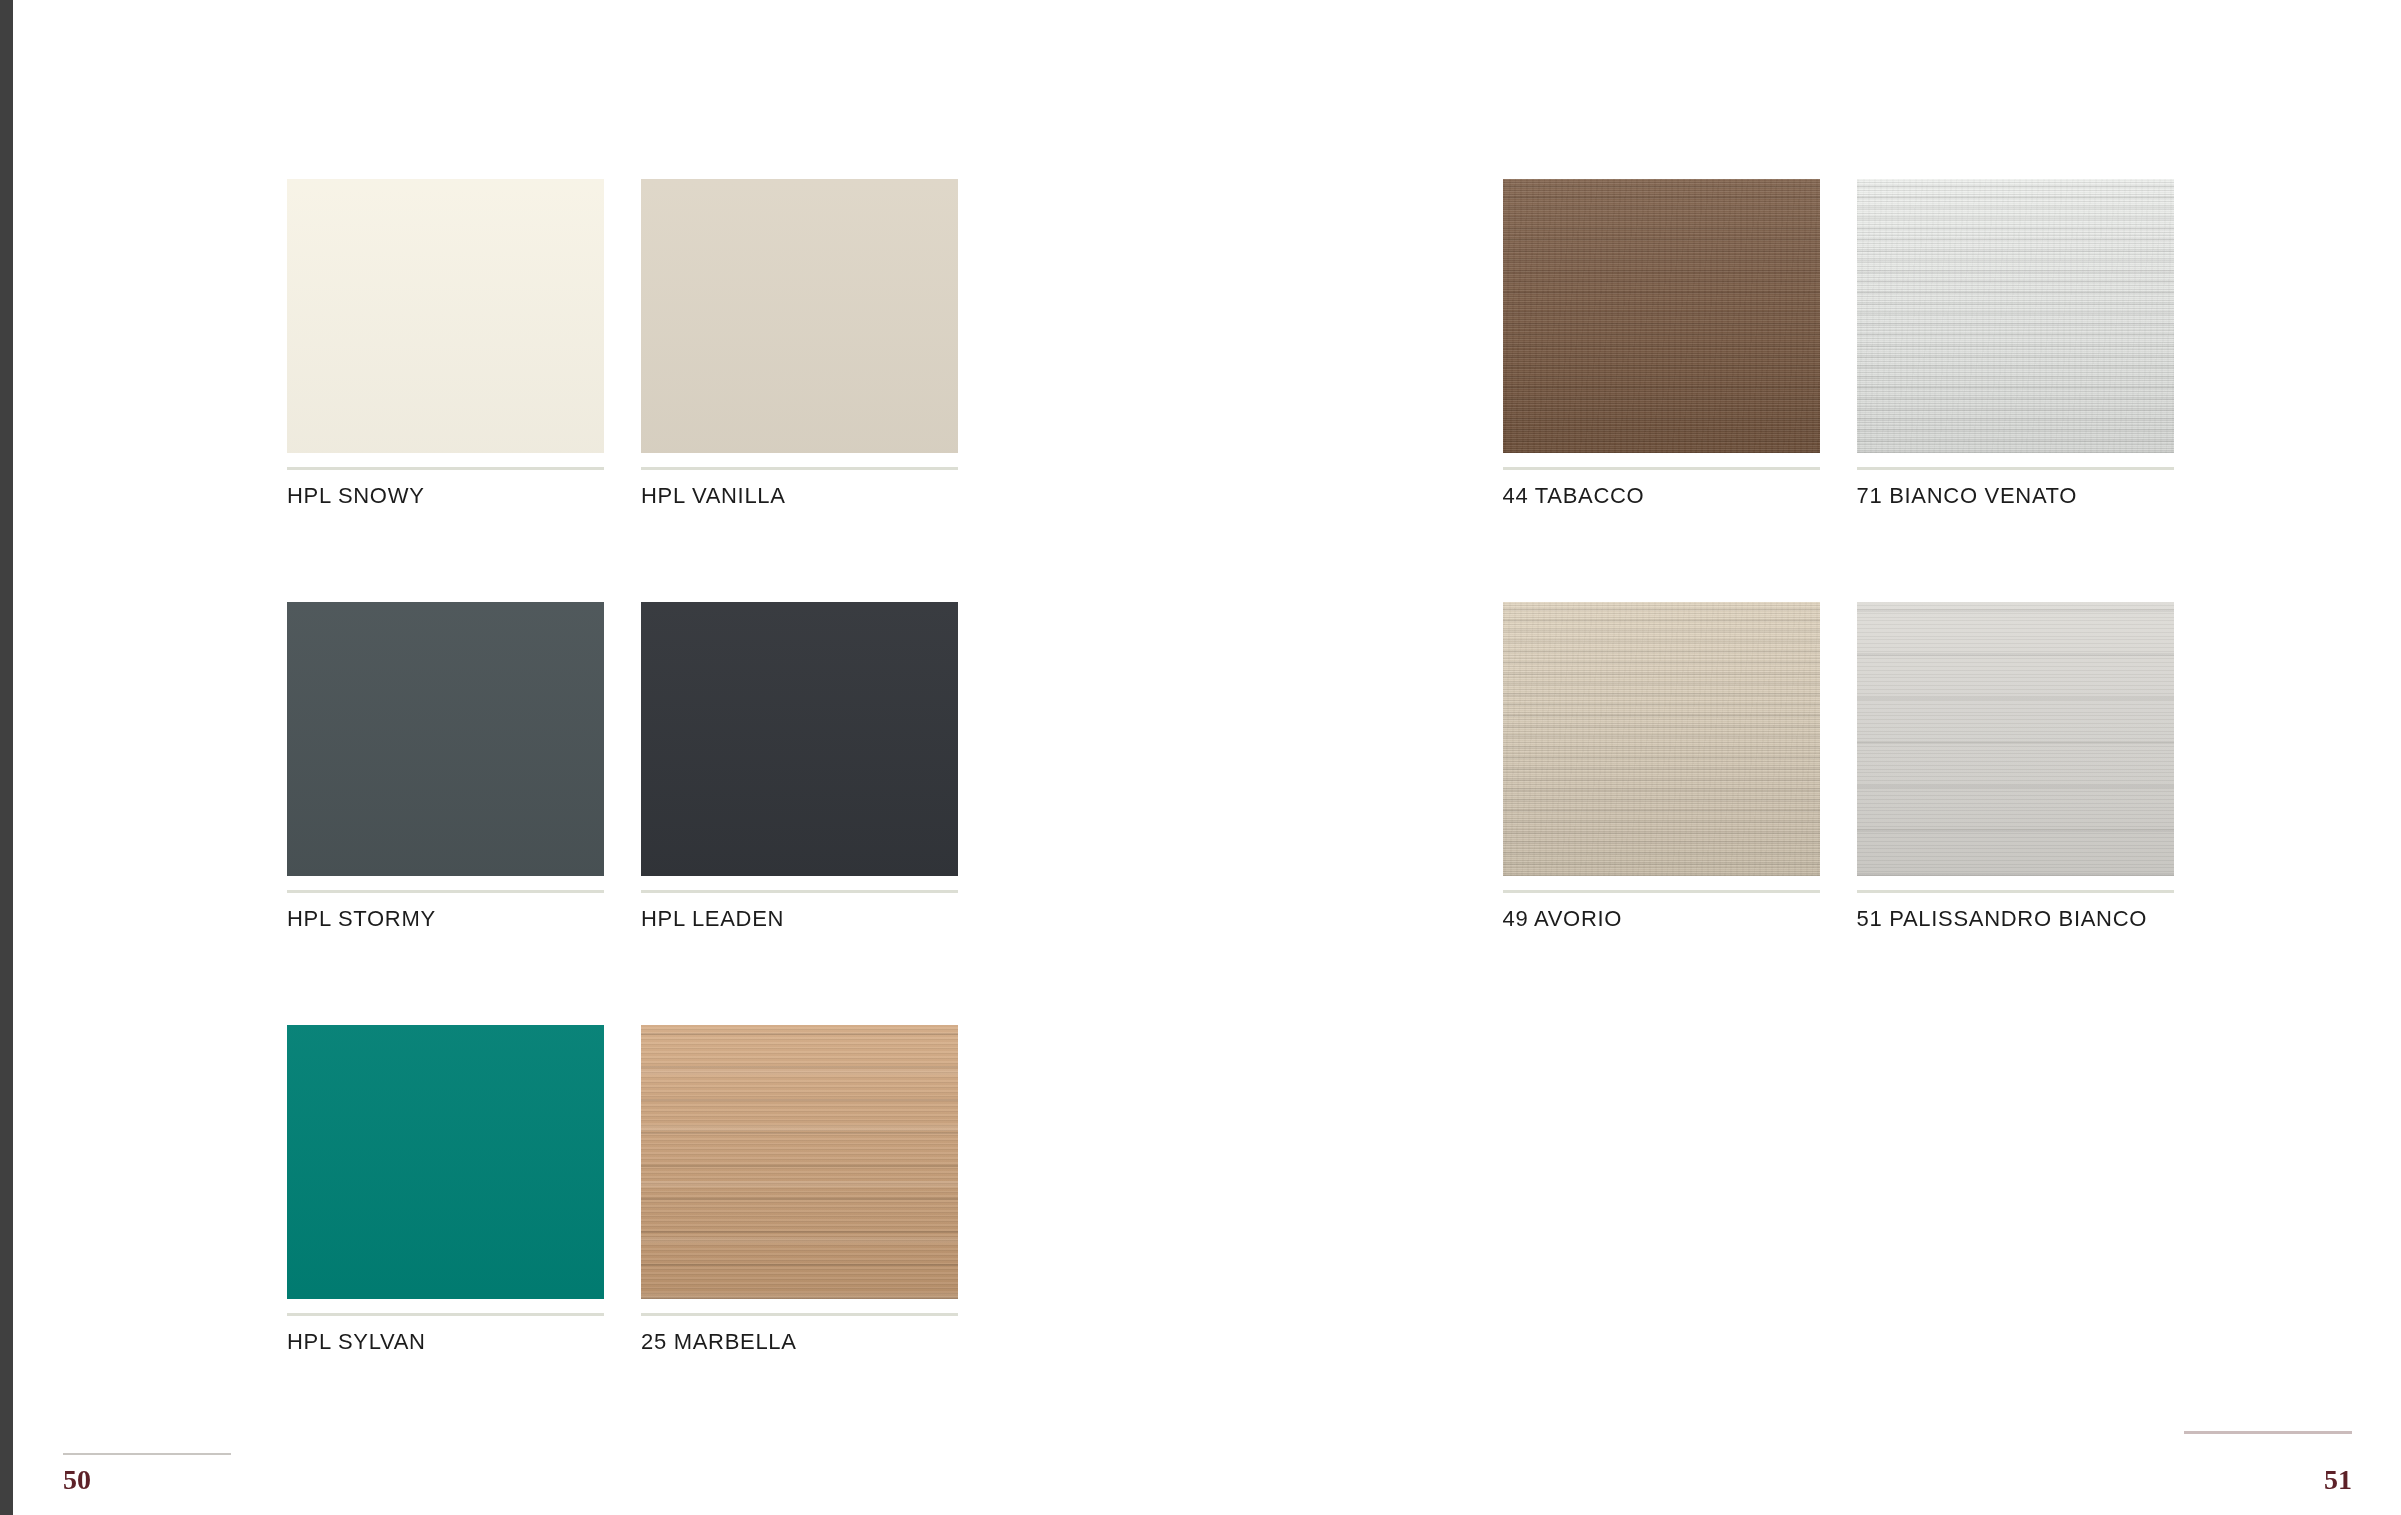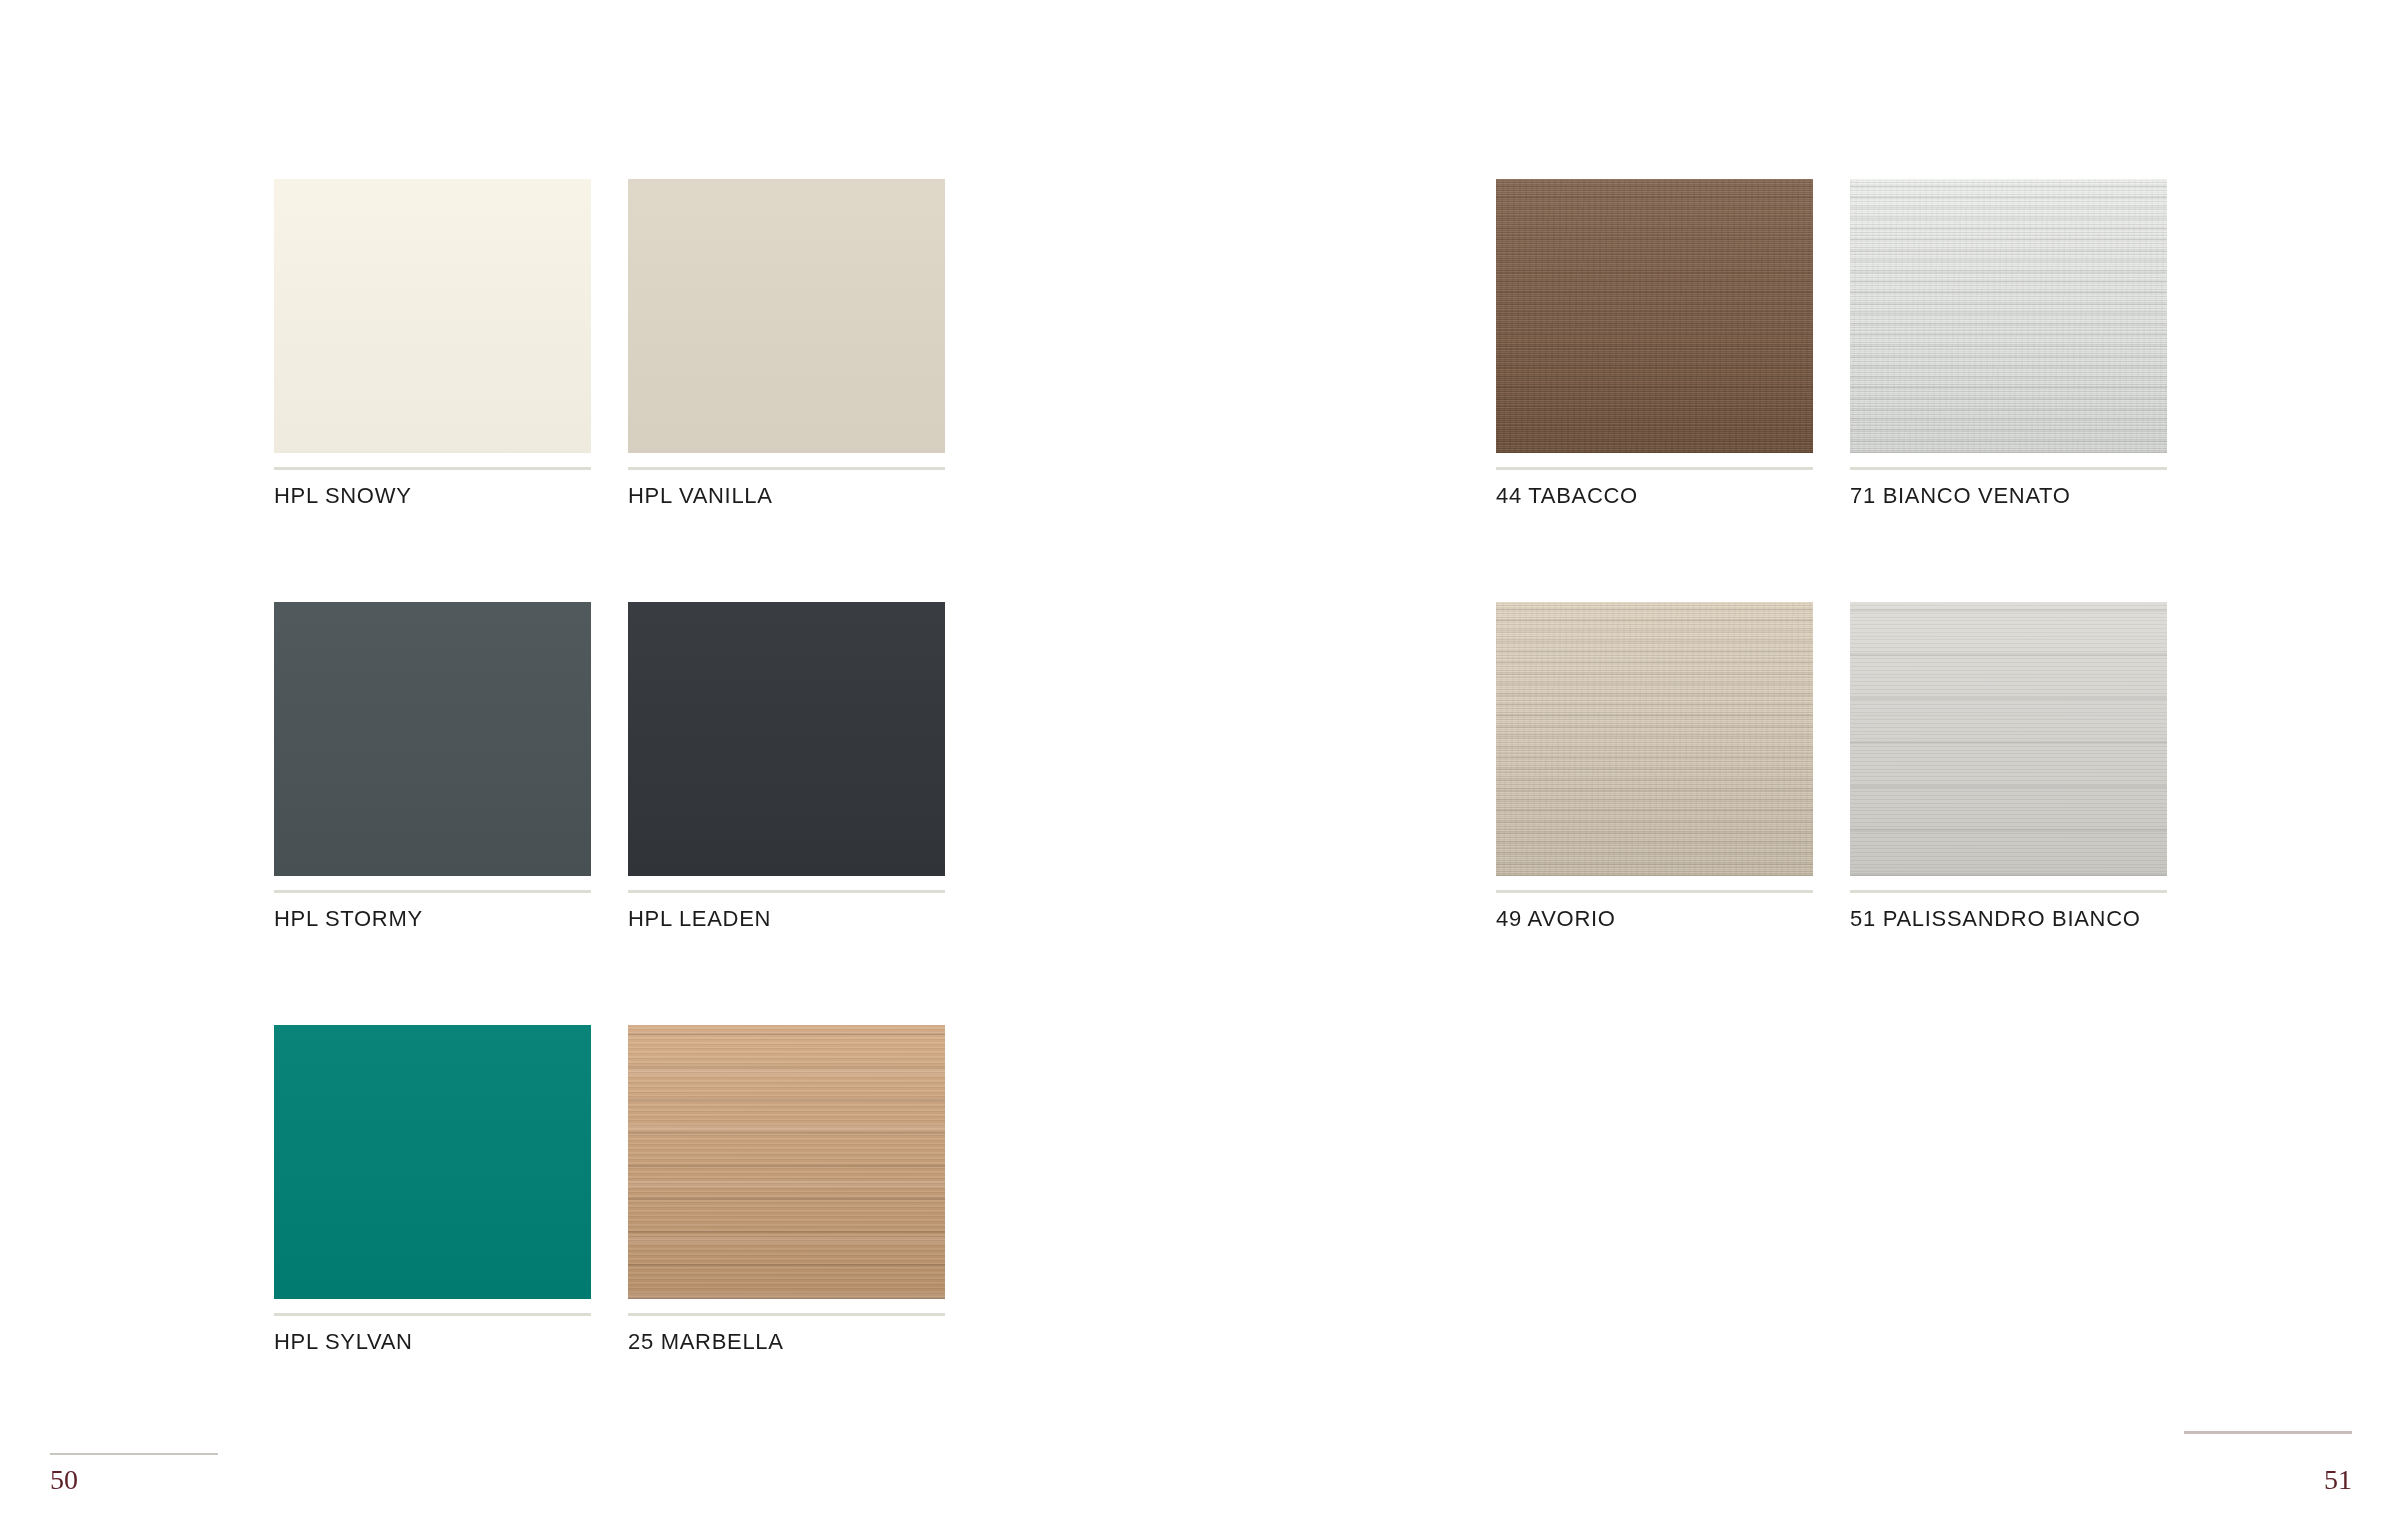--- a/index.html
+++ b/index.html
@@ -15,21 +15,22 @@
     overflow: hidden;
     font-family: "Liberation Sans", sans-serif;
     -webkit-font-smoothing: antialiased;
   }
 
   
   .spread {
     position: absolute;
     inset: 0;
     display: flex;
-    background: #8b5cf6;
+    background: #404040;
+    padding-left: 13px;
   }
   .page {
     position: relative;
     width: 50%;
     height: 100%;
     background: #ffffff;
   }
 
   
   .swatch-grid {
@@ -177,21 +178,21 @@
     bottom: 21px;
     width: 168px;
   }
   .folio-rule {
     width: 100%;
     height: 2.9px;
     background: #c9c6c2;
   }
   .folio-num {
     font-family: "Liberation Serif", serif;
-    font-weight: normal;
+    font-weight: bold;
     font-size: 28px;
     color: #5d2128;
     line-height: 1;
     margin-top: 10.6px;
   }
   .folio-left {
     left: 50px;
     text-align: left;
   }
   .folio-right {

